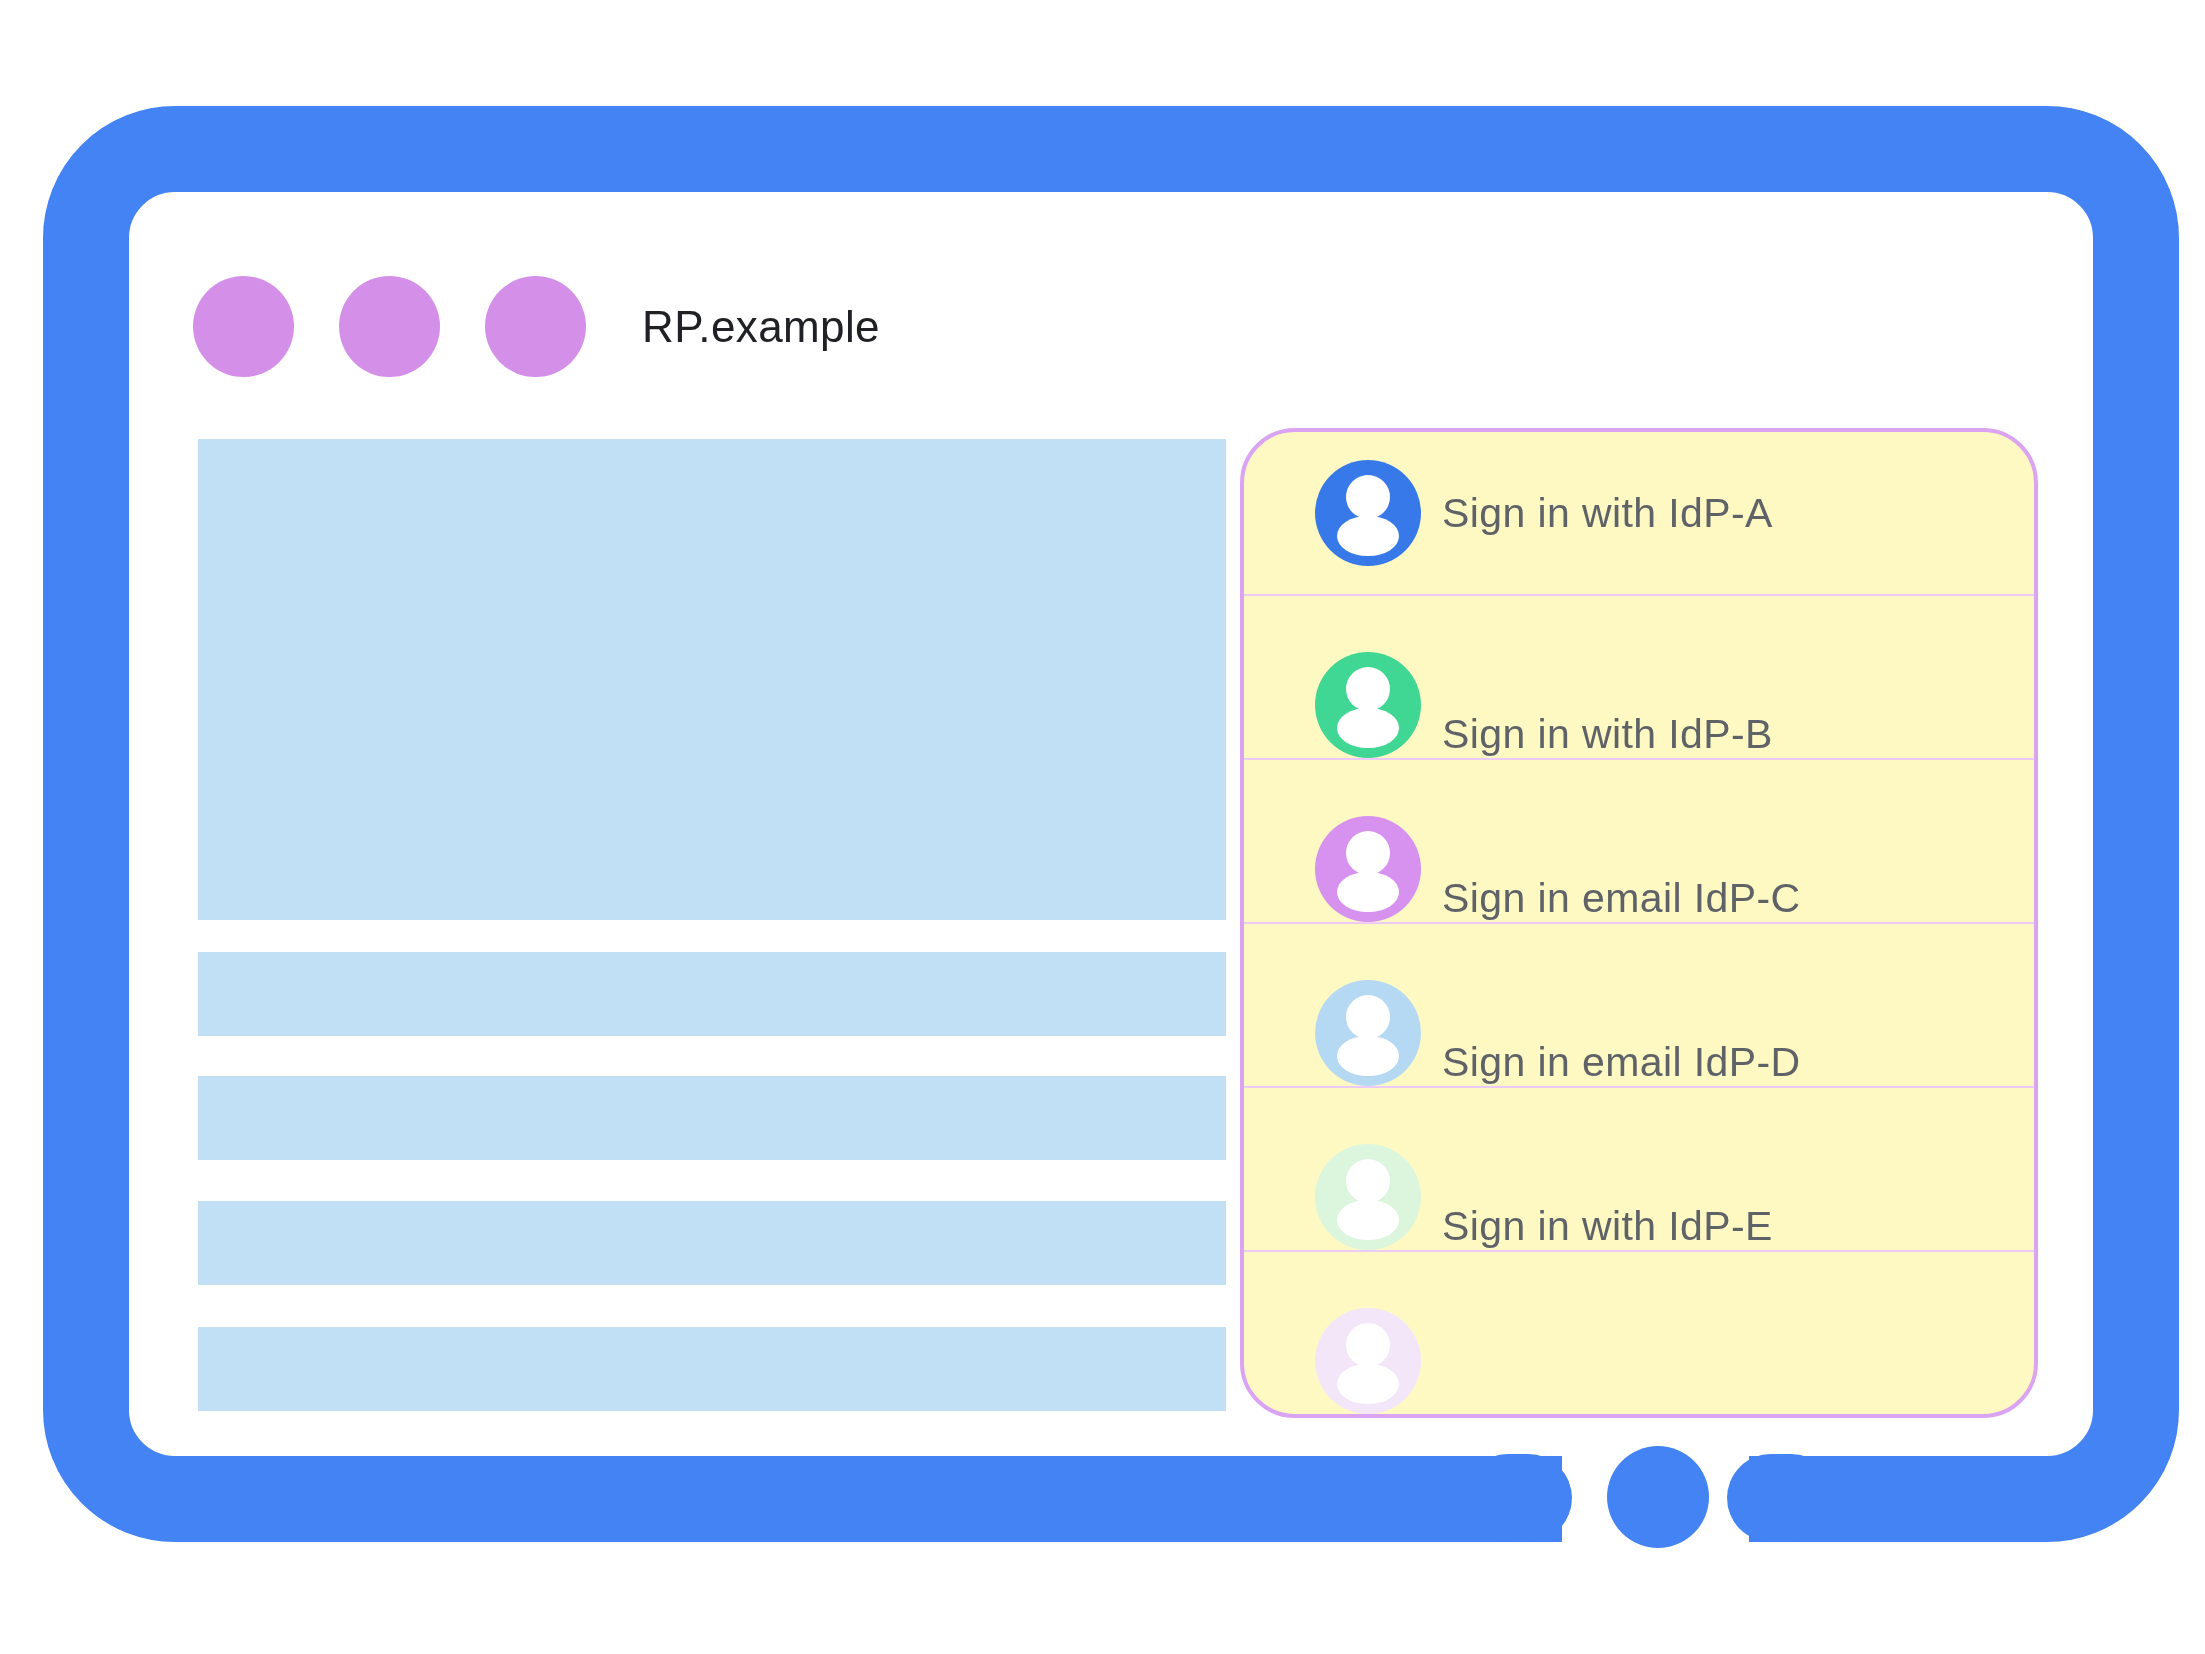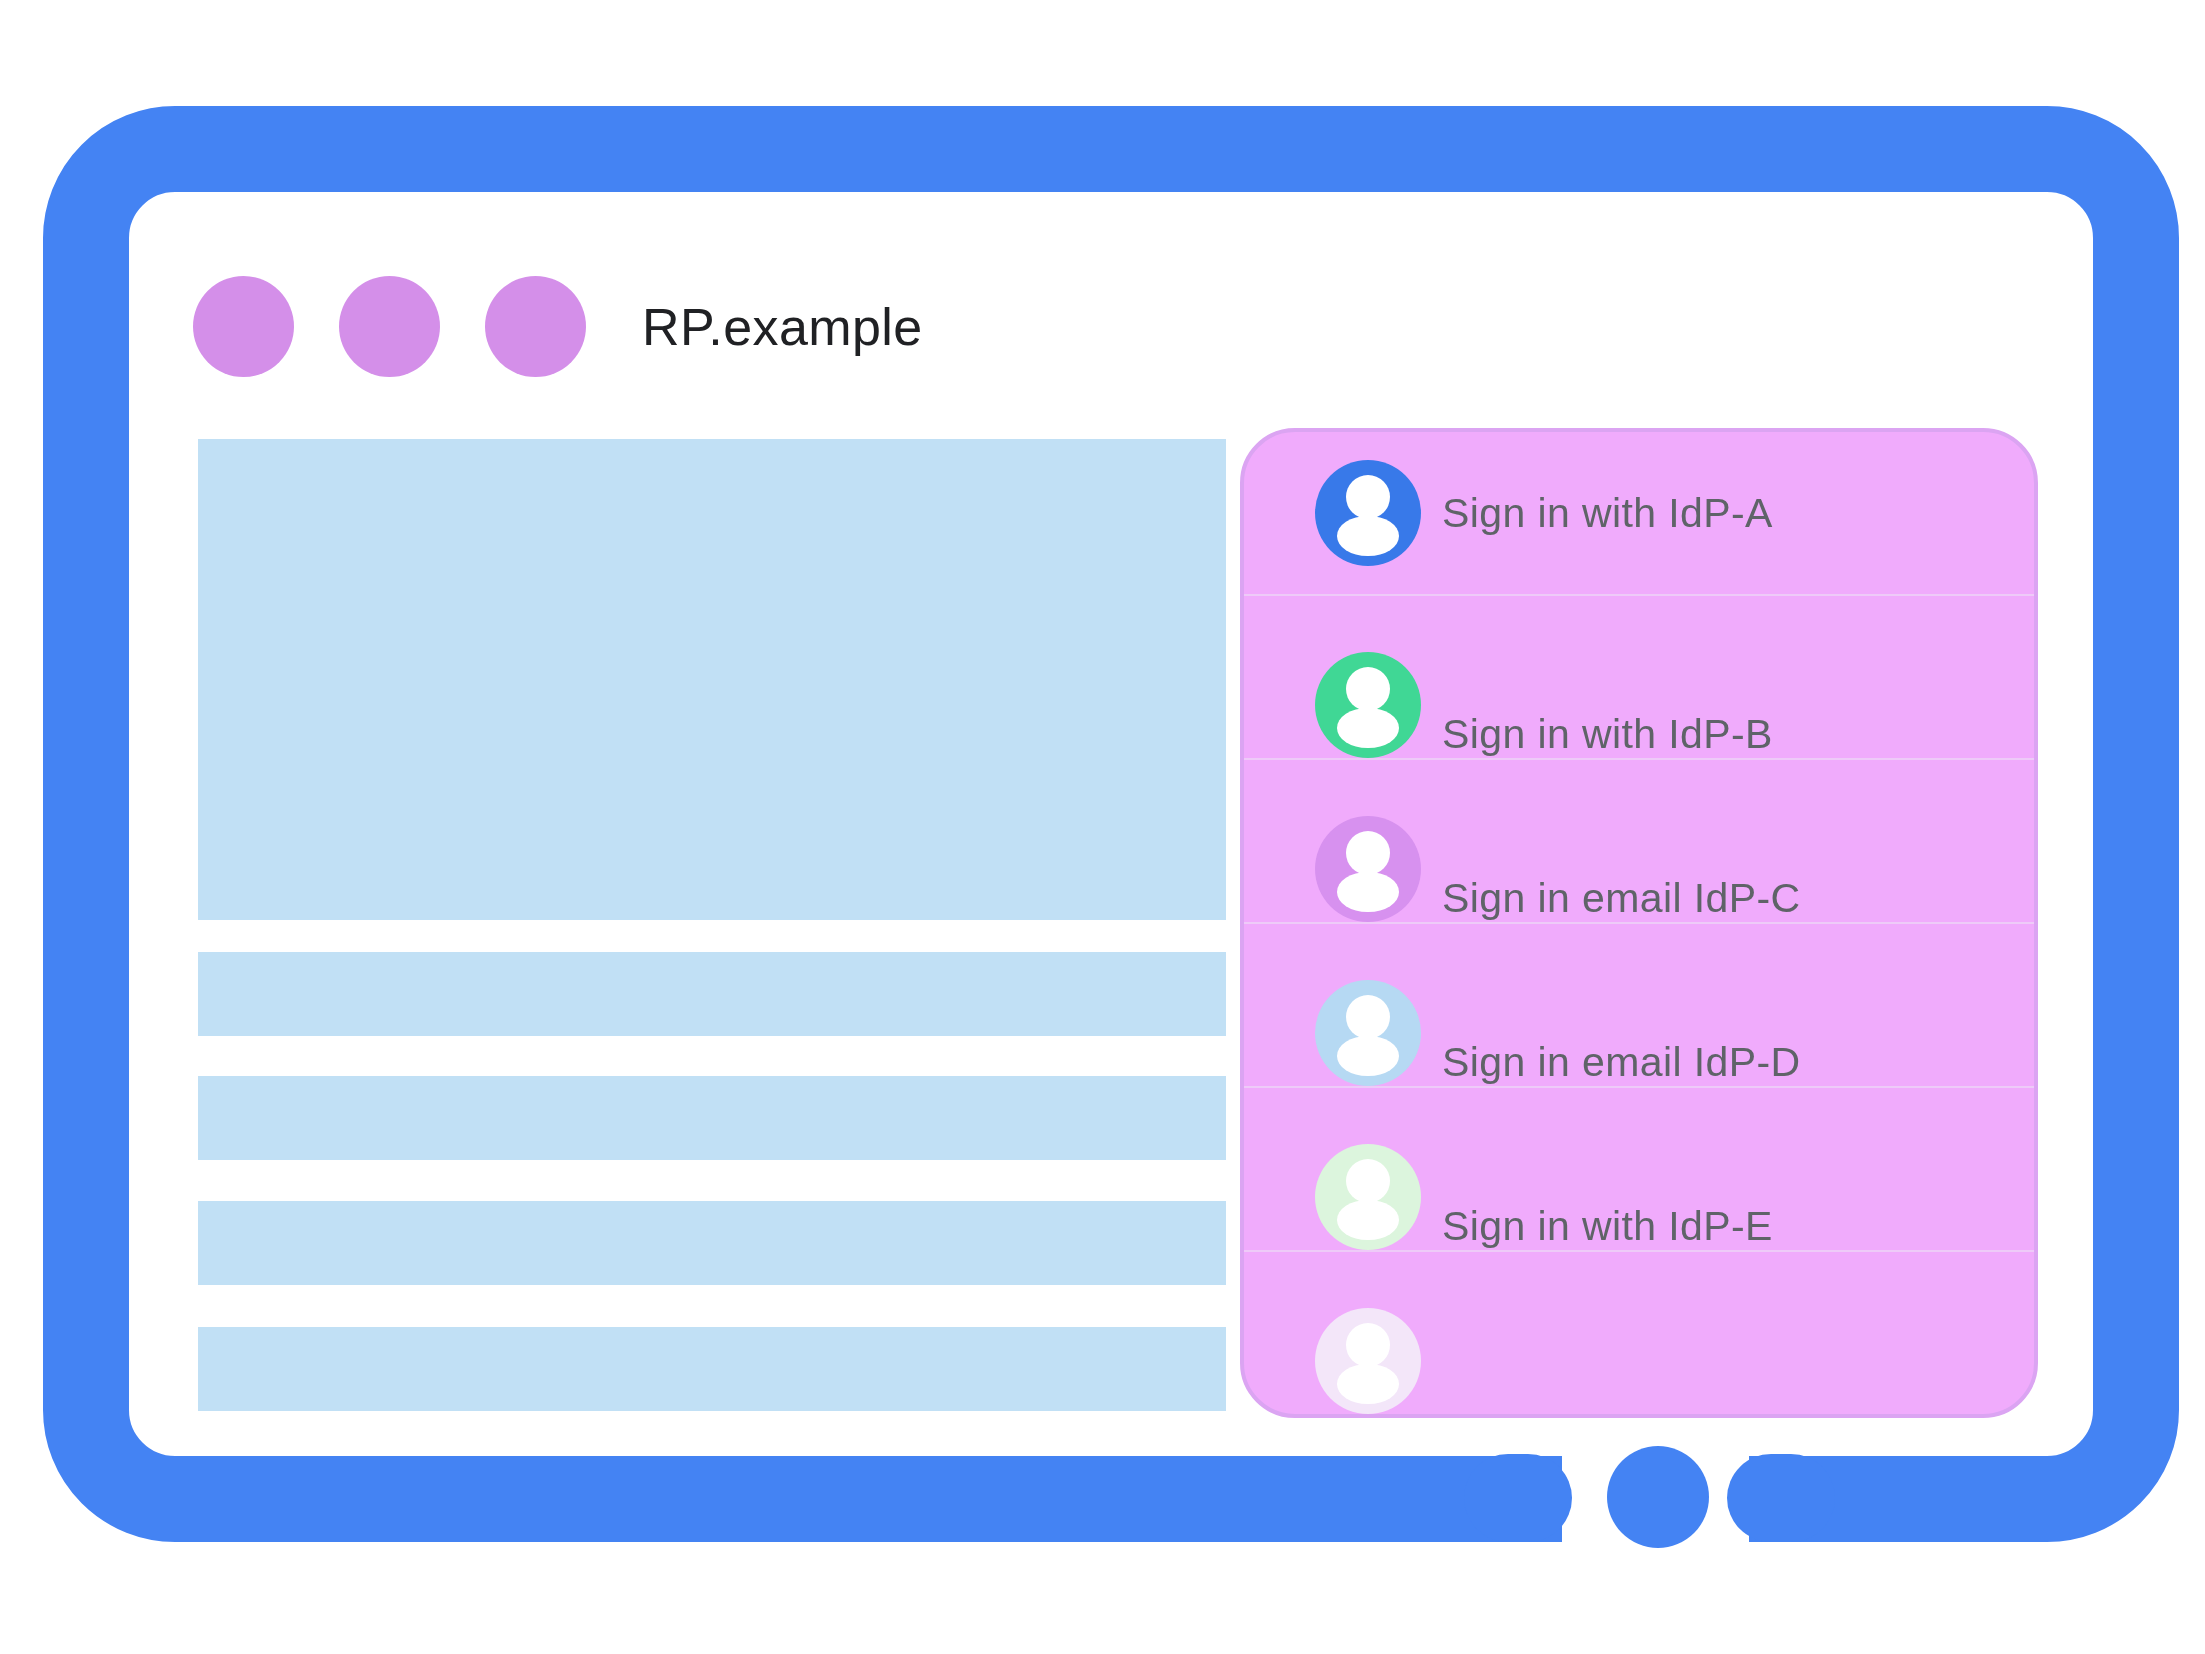--- a/index.html
+++ b/index.html
@@ -31,42 +31,42 @@
   .home-circle{
     position:absolute;left:1607px;top:1446px;width:102px;height:102px;
     border-radius:50%;background:var(--frame-blue);
   }
   
   .dots{position:absolute;left:193px;top:276px;display:flex;gap:45px;}
   .dot{width:101px;height:101px;border-radius:50%;background:var(--dot-purple);}
   .page-title{
     position:absolute;left:642px;top:293px;height:67px;
     display:flex;align-items:center;
-    font-size:52px;font-weight:500;color:#202124;letter-spacing:0.4px;
+    font-size:44px;font-weight:500;color:#202124;letter-spacing:0.4px;
   }
   
   .hero-block{
     position:absolute;left:198px;top:439px;width:1028px;height:481px;
     background:var(--content-blue);
   }
   .text-bar{
     position:absolute;left:198px;width:1028px;height:84px;
     background:var(--content-blue);
   }
   .text-bar.b1{top:952px;}
   .text-bar.b2{top:1076px;}
   .text-bar.b3{top:1201px;}
   .text-bar.b4{top:1327px;}
   
   .signin-panel{
     position:absolute;left:1240px;top:428px;width:798px;height:990px;
     box-sizing:border-box;
     border:4.4px solid var(--panel-border);
     border-radius:55px;
-    background:#f0abfc;
+    background:#fef9c3;
     display:flex;flex-direction:column;
     overflow:hidden;
   }
   .signin-row{
     flex:1 1 0;
     display:flex;align-items:center;
     padding-left:71px;
     cursor:pointer;
   }
   .signin-row + .signin-row{border-top:2.6px solid var(--divider);align-items:flex-end;}

